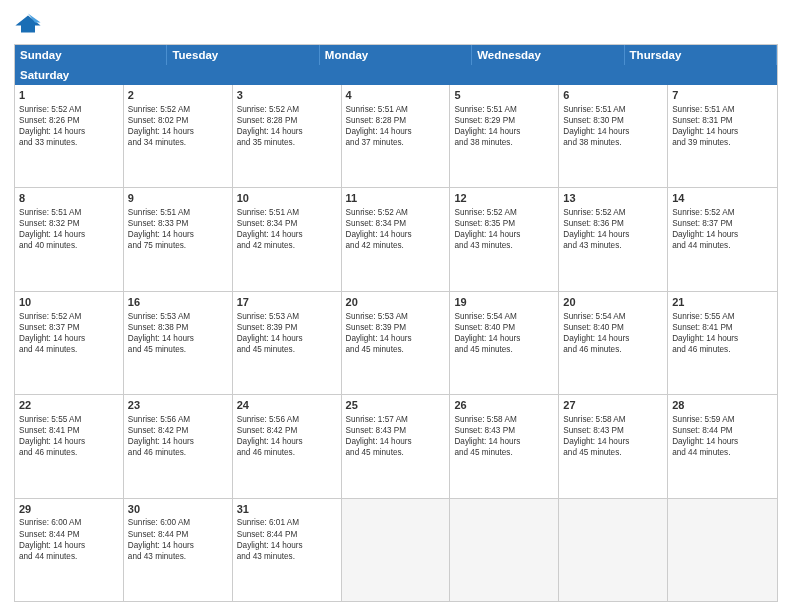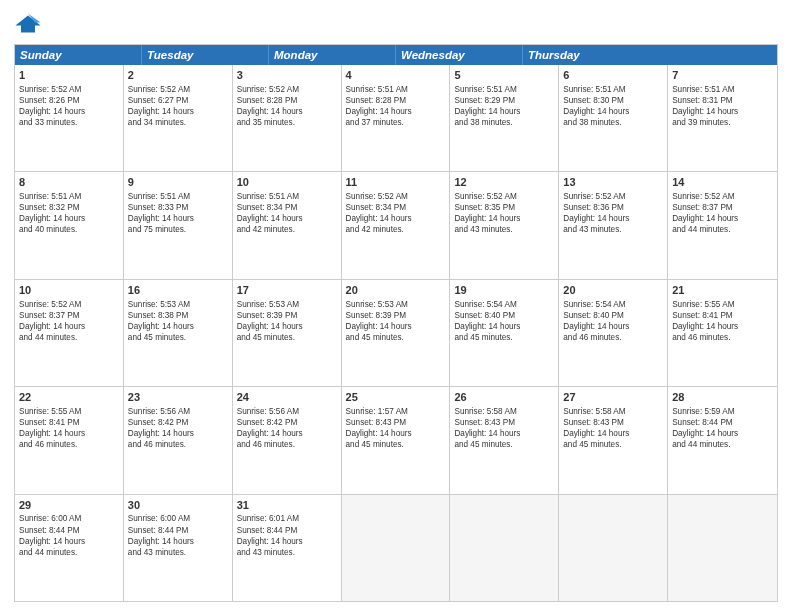--- a/index.html
+++ b/index.html
@@ -54,23 +54,22 @@
       color: #444;
     }
     .calendar {
       flex: 1;
       display: flex;
       flex-direction: column;
       border: 1px solid #ccc;
     }
     .cal-header {
       display: grid;
-      grid-template-columns: repeat(6, 1fr);
+      grid-template-columns: repeat(5, 1fr);
       background: #2a72b8;
-      font-style: italic;
     }
     .cal-header-cell {
       color: #fff;
       font-size: 11.5px;
       font-weight: bold;
       padding: 4px 5px;
       text-align: left;
       border-right: 1px solid #4a8fd0;
     }
     .cal-header-cell:last-child { border-right: none; }
@@ -125,34 +124,35 @@
     </div>
   </div>
 
   <div class="calendar">
     <div class="cal-header" id="cal-header">
         <div class="cal-header-cell">Sunday</div>
         <div class="cal-header-cell">Tuesday</div>
         <div class="cal-header-cell">Monday</div>
         <div class="cal-header-cell">Wednesday</div>
         <div class="cal-header-cell">Thursday</div>
+        <div class="cal-header-cell">Saturday</div>
       </div>
     <div class="cal-body" id="cal-body">
         <div class="cal-week">
           <div class="cal-cell">
             <span class="day-num">1</span>
             <div>Sunrise: 5:52 AM</div>
             <div>Sunset: 8:26 PM</div>
             <div>Daylight: 14 hours</div>
             <div>and 33 minutes.</div>
           </div>
           <div class="cal-cell">
             <span class="day-num">2</span>
             <div>Sunrise: 5:52 AM</div>
-            <div>Sunset: 6:27 PM</div>
+            <div>Sunset: 8:02 PM</div>
             <div>Daylight: 14 hours</div>
             <div>and 34 minutes.</div>
           </div>
           <div class="cal-cell">
             <span class="day-num">3</span>
             <div>Sunrise: 5:52 AM</div>
             <div>Sunset: 8:28 PM</div>
             <div>Daylight: 14 hours</div>
             <div>and 35 minutes.</div>
           </div>

